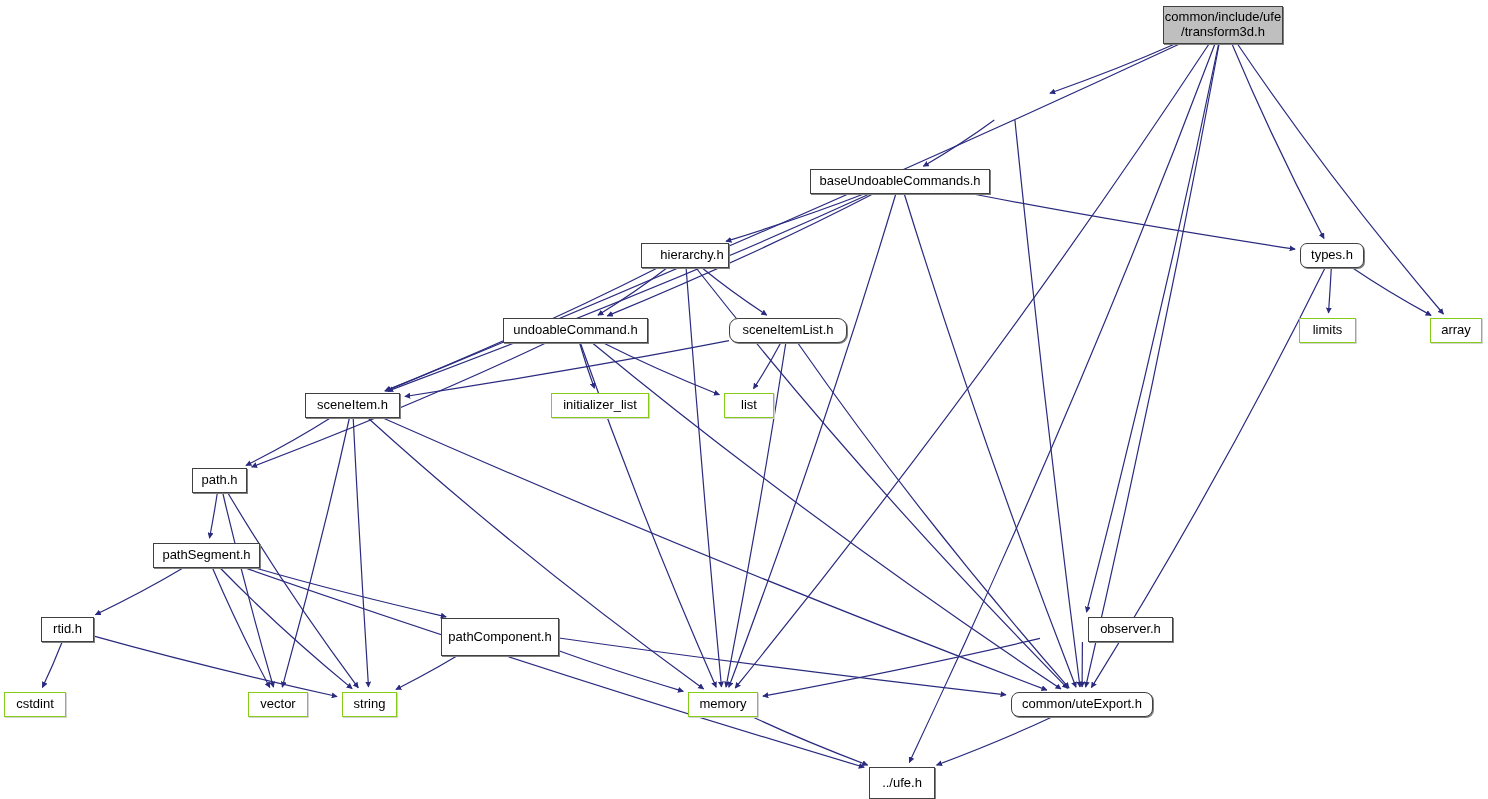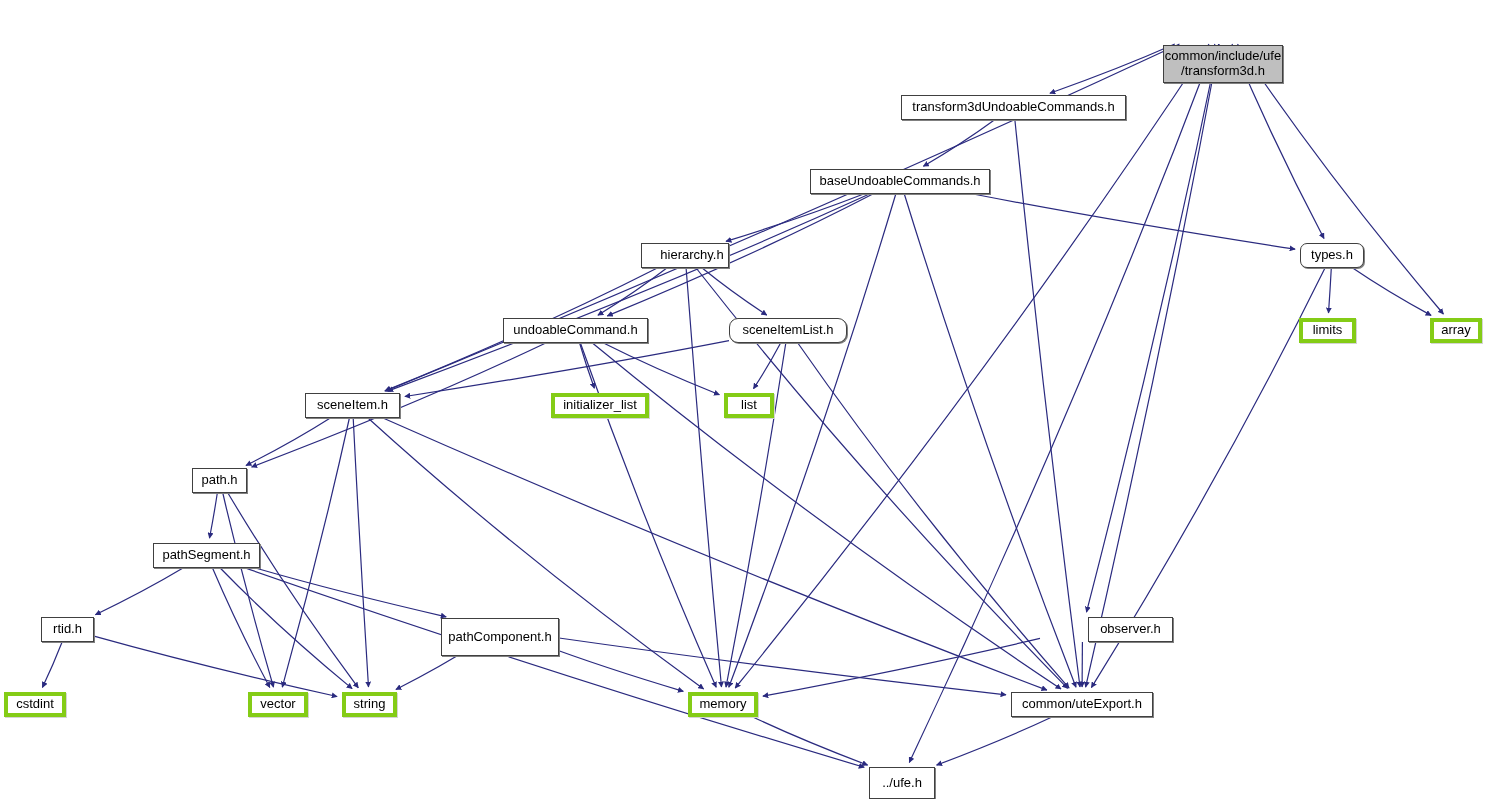--- a/index.html
+++ b/index.html
@@ -42,29 +42,28 @@
     background: #ffffff;
     color: #000000;
     font-size: 13px;
     letter-spacing: 0px;
   }
   .node.header {
     border: 1px solid #404040;
     box-shadow: 1px 1px 0 0 #808080;
   }
   .node.system {
-    border: 4px solid #84cc16;
+    border: 1px solid #84cc16;
     box-shadow: 1px 1px 0 0 #d4d4d4;
   }
   .node.root {
     border: 1px solid #404040;
     background: #bfbfbf;
     box-shadow: 1px 1px 0 0 #808080;
     font-size: 13px;
-    margin-top: 39px;
   }
 </style>
 </head>
 <body>
 
 <div id="graph-root">
   <svg id="edge-layer" width="1488" height="799" viewBox="0 0 1488 799">
     <defs>
       <marker id="arrow" viewBox="0 0 10 10" refX="9" refY="5" markerWidth="5" markerHeight="5" orient="auto-start-reverse">
         <path d="M 0 0 L 10 5 L 0 10 z" fill="#2a2a7f"></path>
@@ -124,36 +123,35 @@
         <path d="M 559.0 638.0 Q 758.0 666.4 1006.0 694.8" marker-end="url(#arrow)"></path>
         <path d="M 1082.4 642.0 Q 1082.3 664.5 1082.1 687.0" marker-end="url(#arrow)"></path>
         <path d="M 1040.0 638.4 Q 917.0 667.3 762.9 696.2" marker-end="url(#arrow)"></path>
         <path d="M 1052.0 717.0 Q 1000.8 741.0 936.6 765.1" marker-end="url(#arrow)"></path>
         <path d="M 752.8 717.0 Q 803.8 741.0 867.6 765.1" marker-end="url(#arrow)"></path>
       </g>
   </svg>
   <div id="node-layer">
       <div class="node root" style="left: 1163px; top: 6px; width: 120px; height: 38px;">common/include/ufe
 /transform3d.h</div>
-      <div class="node header" style="left: 901px; top: 95px; width: 225px; height: 25px;">transform3dUndoableCommands.h</div>
       <div class="node header" style="left: 810px; top: 169px; width: 180px; height: 25px;">baseUndoableCommands.h</div>
       <div class="node header" style="left: 1300px; top: 243px; width: 64px; height: 25px; border-radius: 7px;">types.h</div>
       <div class="node header" style="left: 641px; top: 243px; width: 88px; height: 25px; padding-left: 14px;">hierarchy.h</div>
       <div class="node header" style="left: 503px; top: 318px; width: 145px; height: 25px;">undoableCommand.h</div>
       <div class="node header" style="left: 729px; top: 318px; width: 118px; height: 25px; border-radius: 9px;">sceneItemList.h</div>
       <div class="node system" style="left: 1299px; top: 318px; width: 57px; height: 25px;">limits</div>
       <div class="node system" style="left: 1430px; top: 318px; width: 52px; height: 25px;">array</div>
       <div class="node header" style="left: 305px; top: 393px; width: 95px; height: 25px;">sceneItem.h</div>
       <div class="node system" style="left: 551px; top: 393px; width: 98px; height: 25px;">initializer_list</div>
       <div class="node system" style="left: 724px; top: 393px; width: 50px; height: 25px;">list</div>
       <div class="node header" style="left: 192px; top: 468px; width: 55px; height: 25px;">path.h</div>
       <div class="node header" style="left: 153px; top: 543px; width: 107px; height: 25px;">pathSegment.h</div>
       <div class="node header" style="left: 41px; top: 617px; width: 53px; height: 25px;">rtid.h</div>
       <div class="node header" style="left: 441px; top: 618px; width: 118px; height: 38px;">pathComponent.h</div>
       <div class="node header" style="left: 1040px; top: 617px; width: 85px; height: 25px; margin-left: 48px;">observer.h</div>
       <div class="node system" style="left: 4px; top: 692px; width: 62px; height: 25px;">cstdint</div>
       <div class="node system" style="left: 248px; top: 692px; width: 60px; height: 25px;">vector</div>
       <div class="node system" style="left: 342px; top: 692px; width: 55px; height: 25px;">string</div>
       <div class="node system" style="left: 688px; top: 692px; width: 70px; height: 25px;">memory</div>
-      <div class="node header" style="left: 1011px; top: 692px; width: 142px; height: 25px;">common/uteExport.h</div>
+      <div class="node header" style="left: 1011px; top: 692px; width: 142px; height: 25px; border-radius: 8px;">common/uteExport.h</div>
       <div class="node header" style="left: 869px; top: 767px; width: 66px; height: 32px;">../ufe.h</div>
     </div>
 </div>
 
 </body></html>

